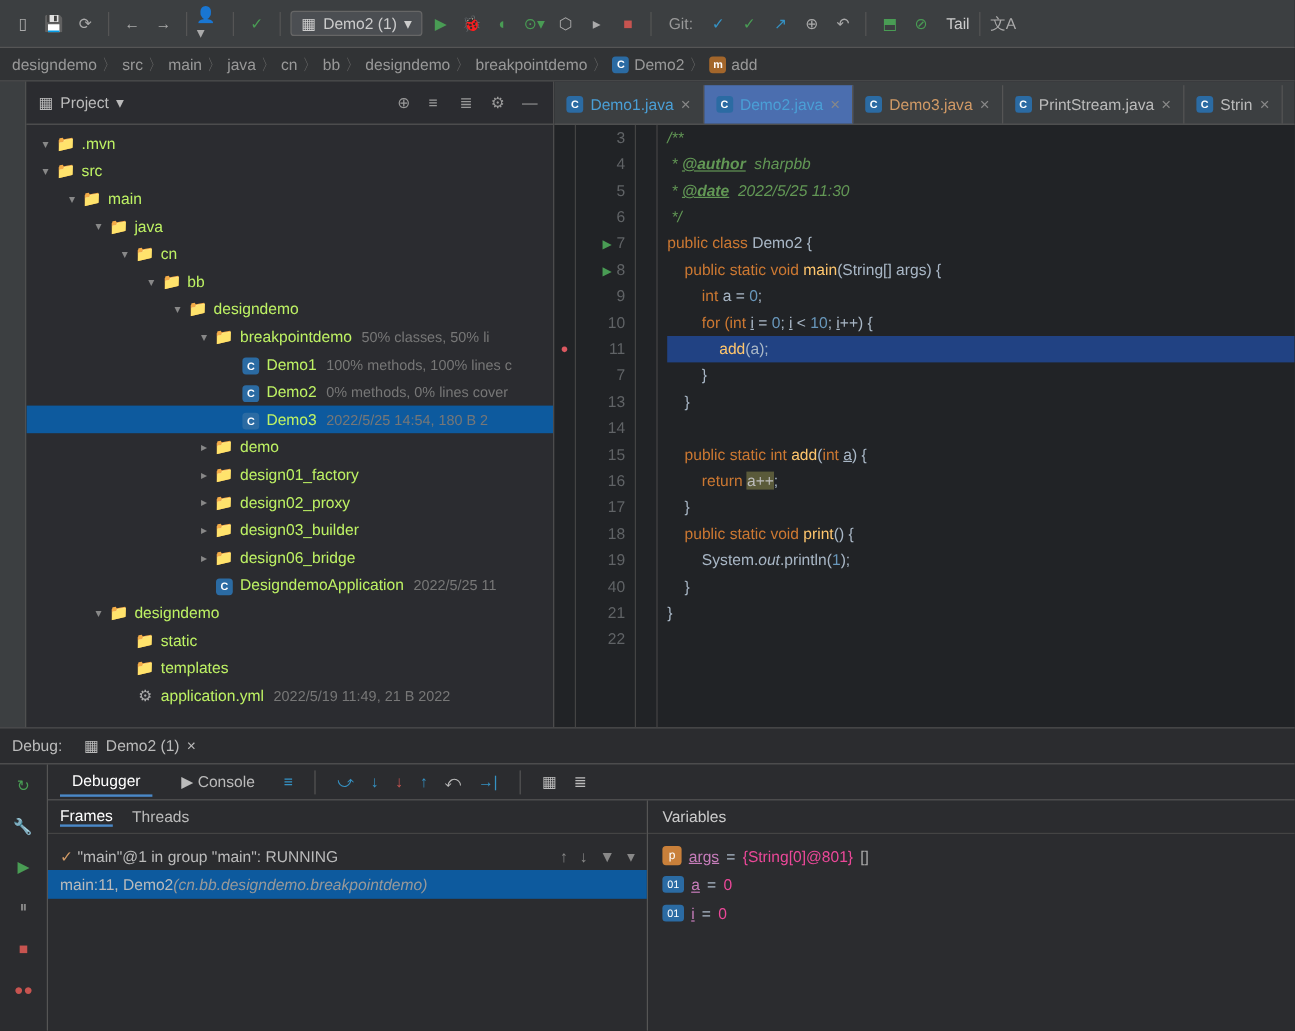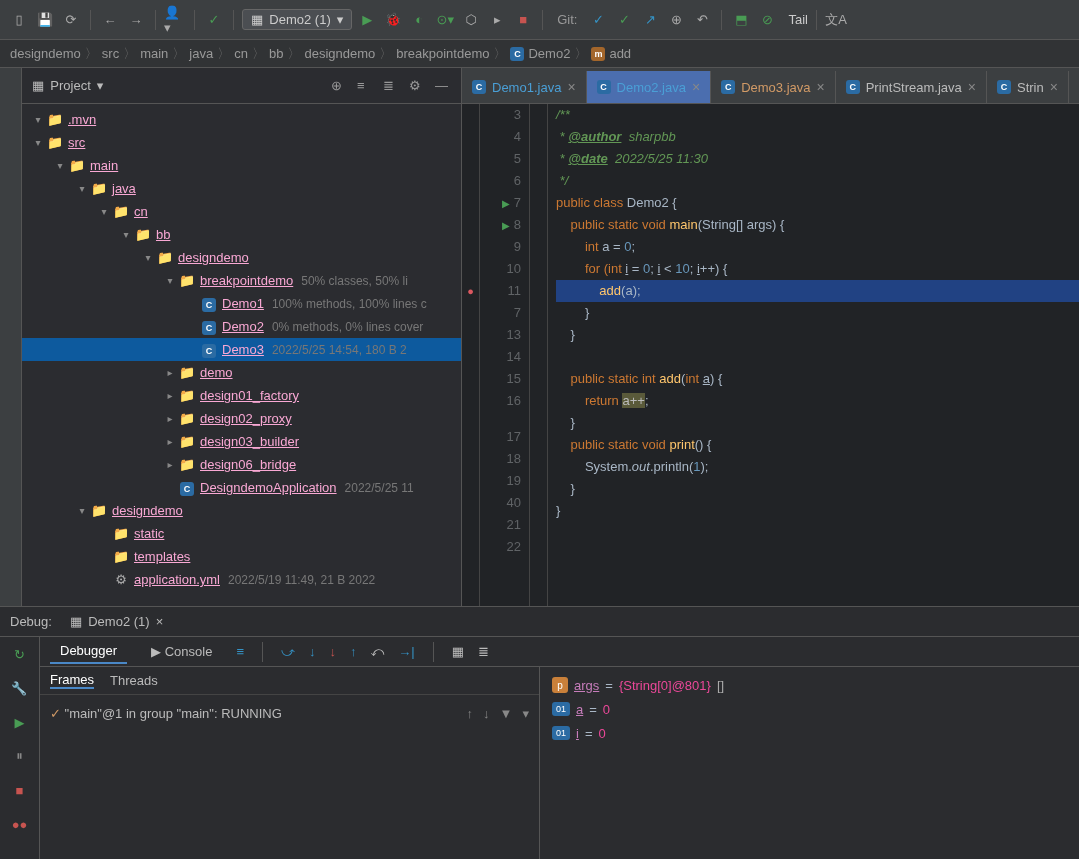--- a/index.html
+++ b/index.html
@@ -20,21 +20,21 @@
 .project-panel { width: 440px; background: rgba(43,45,48,0.85); border-right: 1px solid #555; display: flex; flex-direction: column; }
 .project-header { height: 36px; display: flex; align-items: center; padding: 0 10px; border-bottom: 1px solid #555; }
 .project-title { flex: 1; display: flex; align-items: center; gap: 6px; }
 .project-icons { display: flex; gap: 10px; }
 .project-icons span { width: 16px; cursor: pointer; color: #999; }
 .tree { flex: 1; overflow: auto; padding: 4px 0; font-family: "Consolas", monospace; font-size: 13px; }
 .tree-item { display: flex; align-items: center; height: 23px; padding-left: 8px; white-space: nowrap; cursor: pointer; }
 .tree-item.selected { background: #0d5a9e; color: #fff; }
 .tree-chevron { width: 16px; color: #888; font-size: 10px; text-align: center; }
 .tree-icon { width: 18px; text-align: center; margin-right: 4px; }
-.tree-label { color: #f9a8d4; text-decoration: underline; }
+.tree-label { color: #bef264; }
 .tree-meta { color: #777; margin-left: 8px; font-size: 12px; }
 .folder-icon { color: #aaa; }
 .class-icon { background: #2b6ba3; color: #fff; border-radius: 3px; font-size: 9px; font-weight: bold; width: 14px; height: 14px; display: inline-flex; align-items: center; justify-content: center; }
 .editor-area { flex: 1; display: flex; flex-direction: column; background: rgba(30,32,34,0.7); }
 .editor-tabs { height: 36px; background: #3c3f41; border-bottom: 1px solid #555; display: flex; align-items: flex-end; }
 .editor-tab { height: 32px; padding: 0 10px; display: flex; align-items: center; gap: 6px; border-right: 1px solid #555; cursor: pointer; font-size: 13px; }
 .editor-tab.active { background: #4b6eaf; }
 .editor-tab .close { color: #888; font-size: 14px; }
 .editor-tab.modified { color: #4a9fd6; }
 .editor-tab.orange { color: #d19a66; }
@@ -344,21 +344,21 @@
           <div style="height: 22px;"><span style="color:#499c54;font-size:10px;margin-right:4px">▶</span>7</div>
           <div style="height: 22px;"><span style="color:#499c54;font-size:10px;margin-right:4px">▶</span>8</div>
           <div style="height: 22px;">9</div>
           <div style="height: 22px;">10</div>
           <div style="height: 22px;">11</div>
           <div style="height: 22px;">7</div>
           <div style="height: 22px;">13</div>
           <div style="height: 22px;">14</div>
           <div style="height: 22px;">15</div>
           <div style="height: 22px;">16</div>
-          <div style="height: 22px; margin-top: 14px;">17</div>
+          <div style="height: 22px;">17</div>
           <div style="height: 22px;">18</div>
           <div style="height: 22px;">19</div>
           <div style="height: 22px;">40</div>
           <div style="height: 22px;">21</div>
           <div style="height: 22px;">22</div>
         </div>
       <div class="fold-gutter"></div>
       <div class="code" id="code"><div class="code-line"><span class="doc">/**</span></div><div class="code-line"><span class="doc"> * <span class="doctag">@author</span>  sharpbb</span></div><div class="code-line"><span class="doc"> * <span class="doctag">@date</span>  2022/5/25 11:30</span></div><div class="code-line"><span class="doc"> */</span></div><div class="code-line"><span class="kw">public </span><span class="kw">class </span><span class="ident">Demo2 {</span></div><div class="code-line"><span class="kw">    public static </span><span class="kw">void </span><span class="method">main</span><span class="ident">(String[] args) {</span></div><div class="code-line"><span class="kw">        int </span><span class="ident">a = </span><span class="num">0</span><span class="ident">;</span></div><div class="code-line"><span class="kw">        for </span><span class="kw">(int </span><span class="param">i</span><span class="ident"> = </span><span class="num">0</span><span class="ident">; </span><span class="param">i</span><span class="ident"> &lt; </span><span class="num">10</span><span class="ident">; </span><span class="param">i</span><span class="ident">++) {</span></div><div class="code-line current"><span class="ident">            </span><span class="method">add</span><span class="ident">(</span><span class="ident">a</span><span class="ident">);</span></div><div class="code-line"><span class="ident">        }</span></div><div class="code-line"><span class="ident">    }</span></div><div class="code-line"></div><div class="code-line"><span class="kw">    public static </span><span class="kw">int </span><span class="method">add</span><span class="ident">(</span><span class="kw">int </span><span class="param">a</span><span class="ident">) {</span></div><div class="code-line"><span class="kw">        return </span><span class="hl">a++</span><span class="ident">;</span></div><div class="code-line"><span class="ident">    }</span></div><div class="code-line"><span class="kw">    public static </span><span class="kw">void </span><span class="method">print</span><span class="ident">() {</span></div><div class="code-line"><span class="ident">        System.</span><span class="ident" style="font-style:italic">out</span><span class="ident">.println(</span><span class="num">1</span><span class="ident">);</span></div><div class="code-line"><span class="ident">    }</span></div><div class="code-line"><span class="ident">}</span></div><div class="code-line"></div></div>
     </div>
   </div>
@@ -410,23 +410,28 @@
           <div class="frames-body">
             <div class="frame-line">
               <span class="frame-status"><span class="check">✓ </span><span>"main"@1 in group "main": RUNNING</span></span>
               <span class="frame-nav">
                 <span>↑</span>
                 <span>↓</span>
                 <span>▼</span>
                 <span>▾</span>
               </span>
             </div>
+            <div class="frame-line selected">
+              <span>main:11, Demo2 </span>
+              <span class="frame-detail">(cn.bb.designdemo.breakpointdemo)</span>
+            </div>
           </div>
         </div>
         <div class="vars-panel">
+          <div class="vars-header">Variables</div>
           <div class="vars-body" id="vars-body">
               <div class="var-line">
                 <span class="var-badge-p">p</span>
                 <span class="var-name">args</span>
                 <span class="ident"> = </span>
                 <span class="var-val">{String[0]@801}</span>
                 <span class="var-extra"> []</span>
               </div>
               <div class="var-line">
                 <span class="var-badge-01">01</span>

